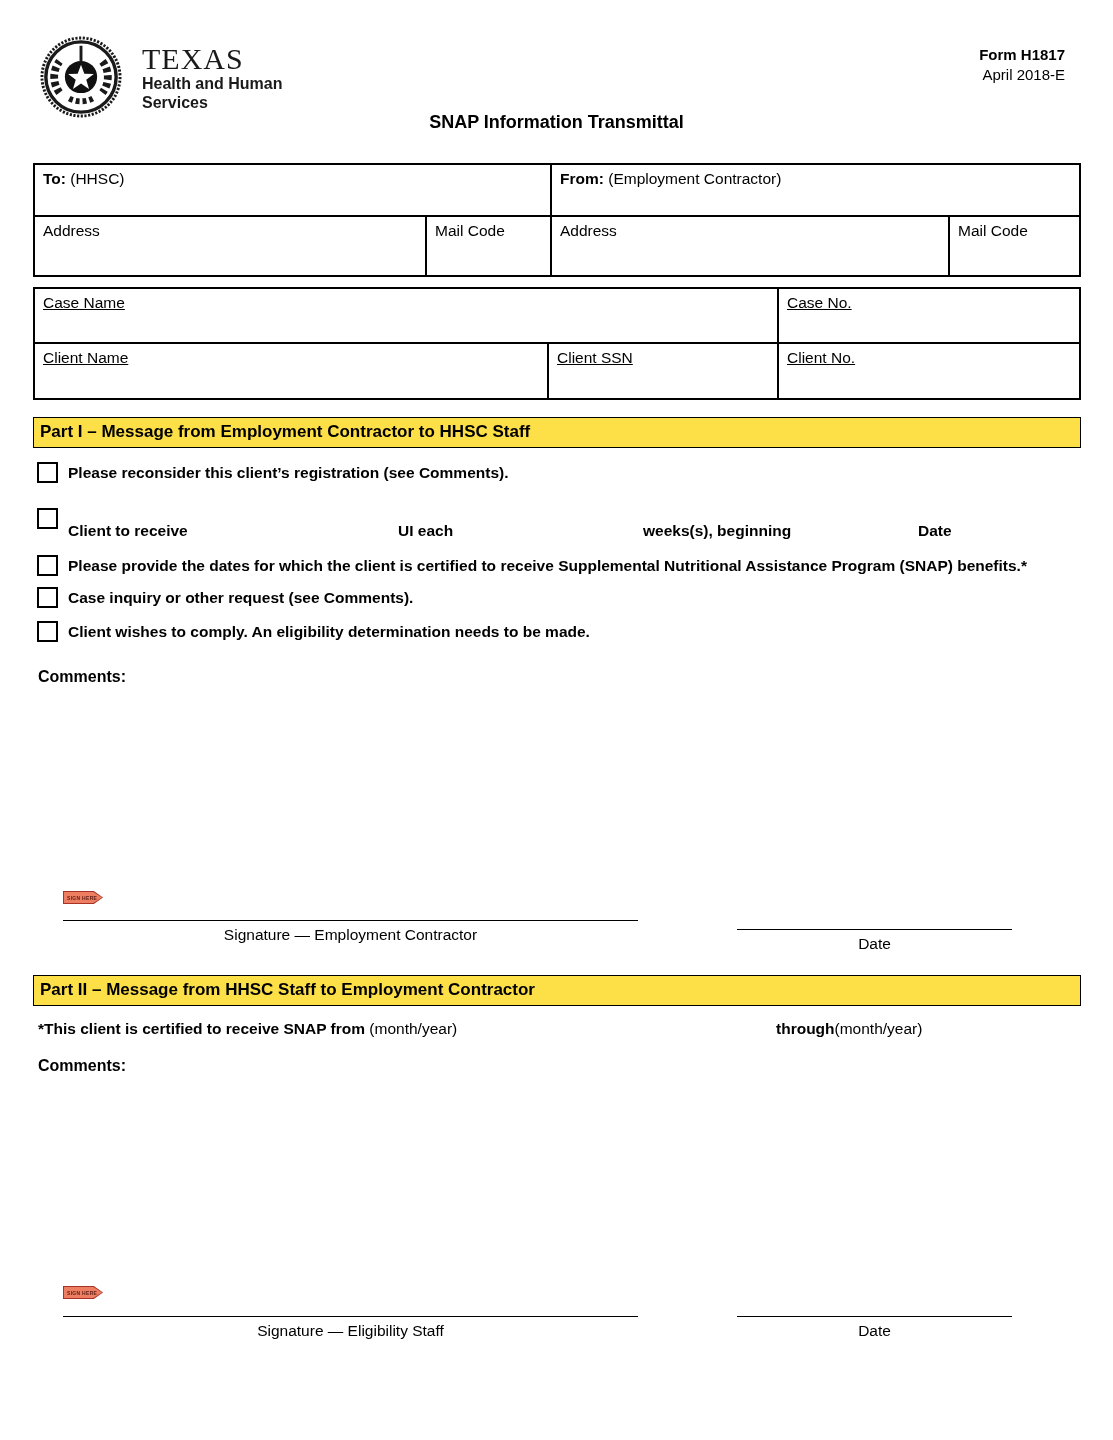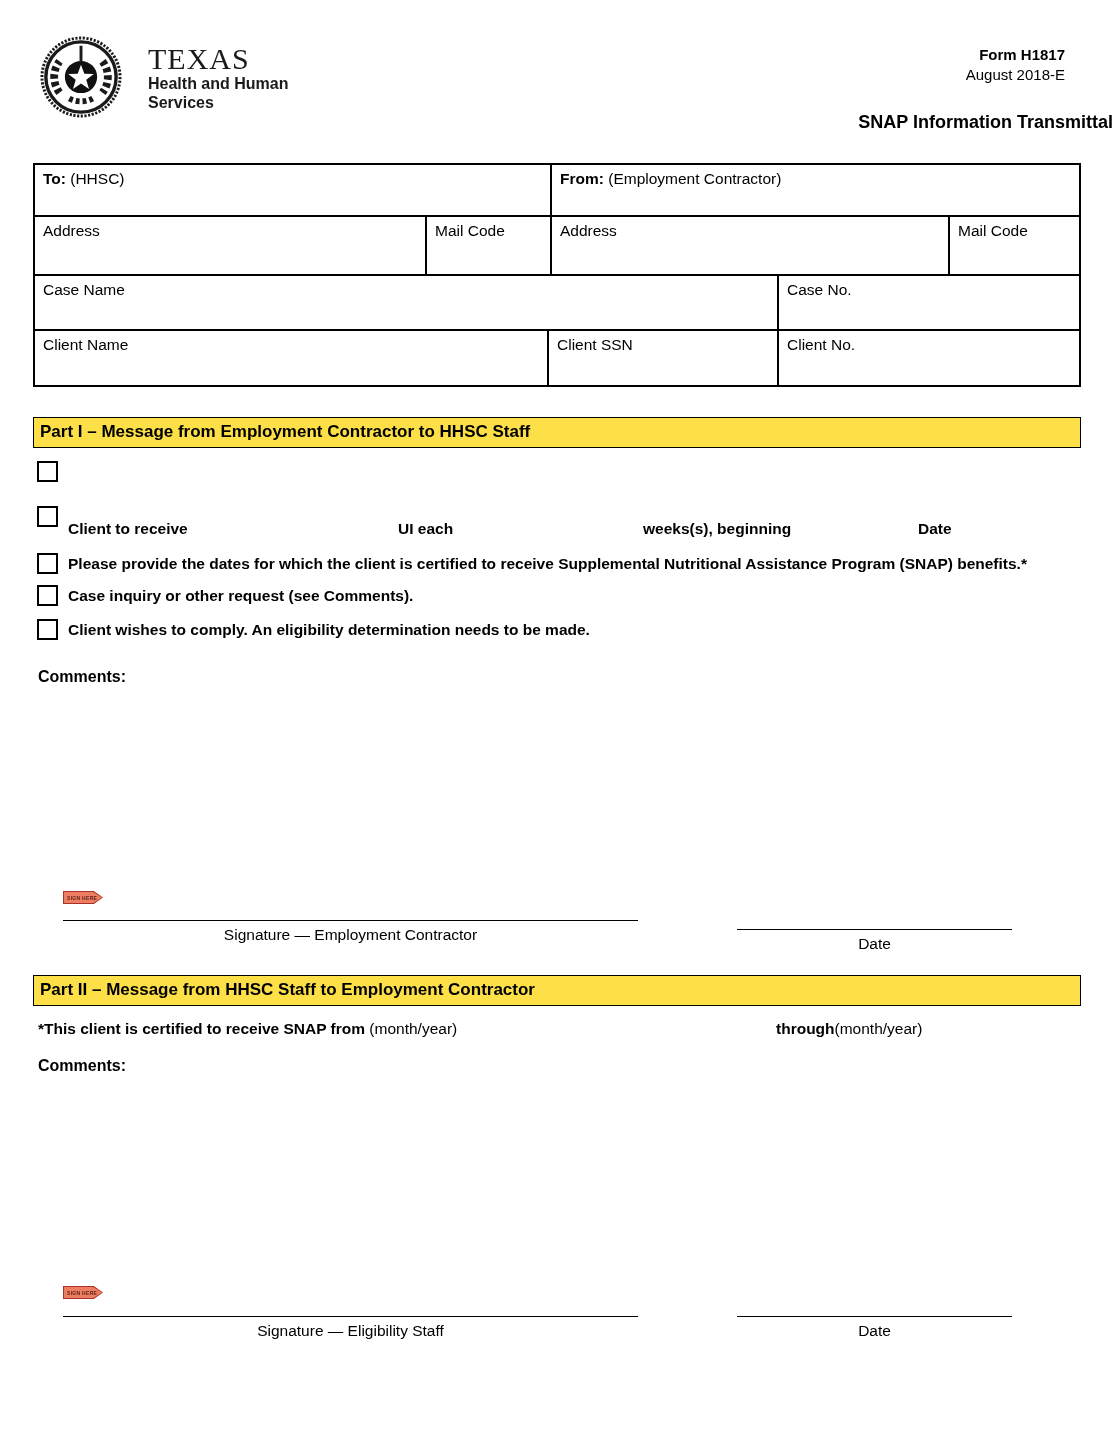--- a/index.html
+++ b/index.html
@@ -2,32 +2,32 @@
 <html><head>
 <meta charset="utf-8">
 <style>
   * { margin:0; padding:0; box-sizing:border-box; }
   body { background:#ffffff; font-family:"Liberation Sans","DejaVu Sans",sans-serif; color:#000; }
   .page { position:relative; width:1113px; height:1440px; background:#fff; overflow:hidden; }
 
   
   .logo-wrap { position:absolute; left:40px; top:36px; display:flex; align-items:flex-start; }
   .seal { width:82px; height:82px; }
-  .logo-text { margin-left:26px; padding-top:8px; }
+  .logo-text { margin-left:20px; padding-top:8px; }
   .logo-texas { font-family:"Liberation Serif","DejaVu Serif",serif; font-size:30px; letter-spacing:1px; color:#1a1a1a; line-height:30px; }
   .logo-sub { font-size:16px; font-weight:bold; line-height:19px; color:#1a1a1a; }
   .form-meta { position:absolute; top:45px; right:48px; text-align:right; font-size:15px; line-height:20px; }
   .form-no { font-weight:bold; }
-  .page-title { position:absolute; top:112px; left:0; width:100%; text-align:right; font-size:18px; font-weight:bold; }
+  .page-title { position:absolute; top:112px; left:0; width:100%; text-align:center; font-size:18px; font-weight:bold; }
 
   
   .tbl { position:absolute; left:33px; width:1048px; display:grid; border:1.5px solid #000; }
   .tbl .cell { border:0.75px solid #000; padding:5px 8px; font-size:15.5px; background:#fff; }
   .tbl1 { top:163px; grid-template-columns:392px 125px 398px 131px; grid-template-rows:52px 60px; }
-  .tbl2 { top:274px; grid-template-columns:514px 230px 302px; grid-template-rows:55px 56px; }
+  .tbl2 { top:287px; grid-template-columns:514px 230px 302px; grid-template-rows:55px 56px;text-decoration:underline; }
   .span2 { grid-column:span 2; }
   .bold { font-weight:bold; }
 
   
   .band { position:absolute; left:33px; width:1048px; height:31px; background:#fde047; border:1.5px solid #000; font-size:17px; font-weight:bold; line-height:28px; padding-left:6px; }
   .band1 { top:417px; }
   .band2 { top:975px; }
 
   
   .items { position:absolute; left:33px; top:461px; width:1051px; }
@@ -85,21 +85,21 @@
     </svg>
     <div class="logo-text">
       <div class="logo-texas">TEXAS</div>
       <div class="logo-sub">Health and Human</div>
       <div class="logo-sub">Services</div>
     </div>
   </div>
 
   <div class="form-meta">
     <div class="form-no">Form H1817</div>
-    <div>August 2018-E</div>
+    <div>April 2018-E</div>
   </div>
 
   <div class="page-title">SNAP Information Transmittal</div>
 
   <div class="tbl tbl1">
     <div class="cell span2"><span class="bold">To:</span><span> (HHSC)</span></div>
     <div class="cell span2"><span class="bold">From:</span><span> (Employment Contractor)</span></div>
     <div class="cell"><span>Address</span></div>
     <div class="cell"><span>Mail Code</span></div>
     <div class="cell"><span>Address</span></div>
@@ -112,20 +112,21 @@
     <div class="cell"><span>Client Name</span></div>
     <div class="cell"><span>Client SSN</span></div>
     <div class="cell"><span>Client No.</span></div>
   </div>
 
   <div class="band band1">Part I – Message from Employment Contractor to HHSC Staff</div>
 
   <div class="items">
     <div class="item">
       <div class="cb"></div>
+      <div class="item-label">Please reconsider this client’s registration (see Comments).</div>
     </div>
 
     <div class="item" style="margin-bottom:12px;">
       <div class="cb"></div>
       <div class="item-row2" style="flex:1 1 auto;">
         <span class="pos" style="left:0;">Client to receive</span>
         <span class="pos" style="left:330px;">UI each</span>
         <span class="pos" style="left:575px;">weeks(s), beginning</span>
         <span class="pos" style="left:850px;">Date</span>
       </div>

